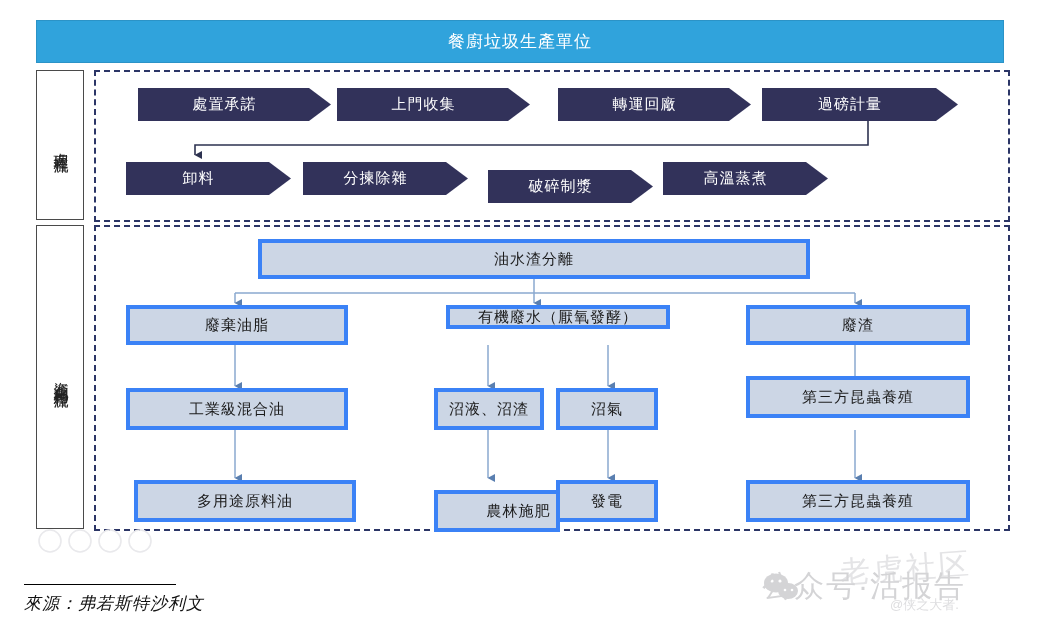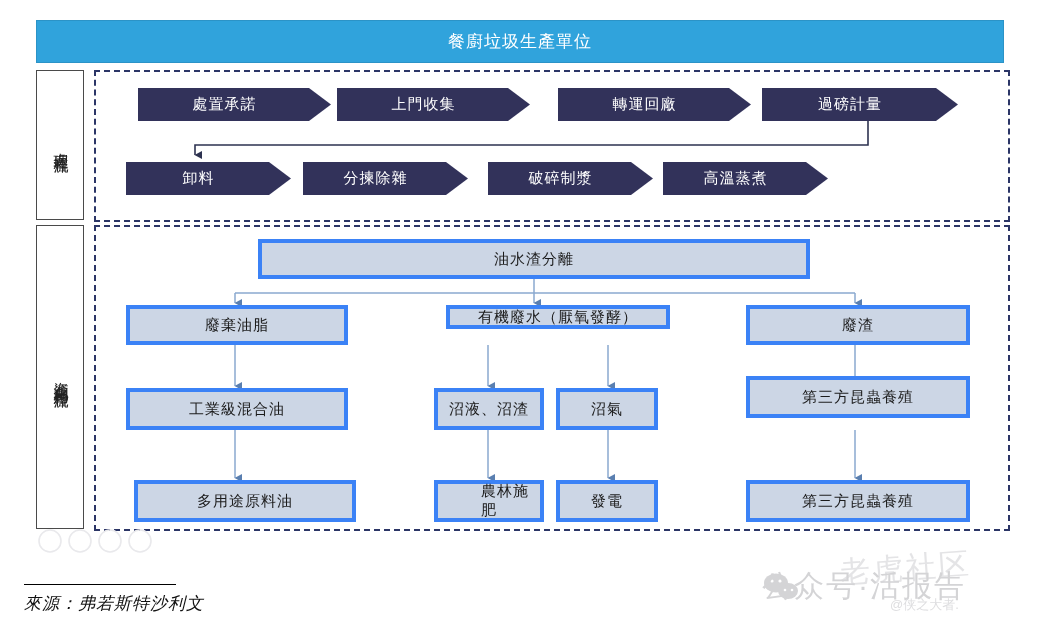--- a/index.html
+++ b/index.html
@@ -150,21 +150,21 @@
   <div class="chev" style="left:762px;top:88px;width:196px;">
     <span>過磅計量</span>
   </div>
 
   <div class="chev" style="left:126px;top:162px;width:165px;">
     <span>卸料</span>
   </div>
   <div class="chev" style="left:303px;top:162px;width:165px;">
     <span>分揀除雜</span>
   </div>
-  <div class="chev" style="left:488px;top:162px;width:165px;">
+  <div class="chev" style="left:488px;top:170px;width:165px;">
     <span>破碎制漿</span>
   </div>
   <div class="chev" style="left:663px;top:162px;width:165px;">
     <span>高溫蒸煮</span>
   </div>
 
   <div class="rbox" style="left:258px;top:239px;width:552px;height:40px;">
     <span>油水渣分離</span>
   </div>
 
@@ -187,21 +187,21 @@
   <div class="rbox" style="left:556px;top:388px;width:102px;height:42px;">
     <span>沼氣</span>
   </div>
   <div class="rbox" style="left:746px;top:376px;width:224px;height:42px;">
     <span>第三方昆蟲養殖</span>
   </div>
 
   <div class="rbox" style="left:126px;top:480px;width:222px;height:42px;margin-left:8px;">
     <span>多用途原料油</span>
   </div>
-  <div class="rbox" style="left:434px;top:480px;width:110px;height:42px;padding-left:43px;">
+  <div class="rbox" style="left:434px;top:490px;width:126px;height:42px;padding-left:43px;">
     <span>農林施肥</span>
   </div>
   <div class="rbox" style="left:556px;top:480px;width:102px;height:42px;">
     <span>發電</span>
   </div>
   <div class="rbox" style="left:746px;top:480px;width:224px;height:42px;">
     <span>第三方昆蟲養殖</span>
   </div>
 
   <svg class="wm" id="wm-circles" viewBox="0 0 130 26">

